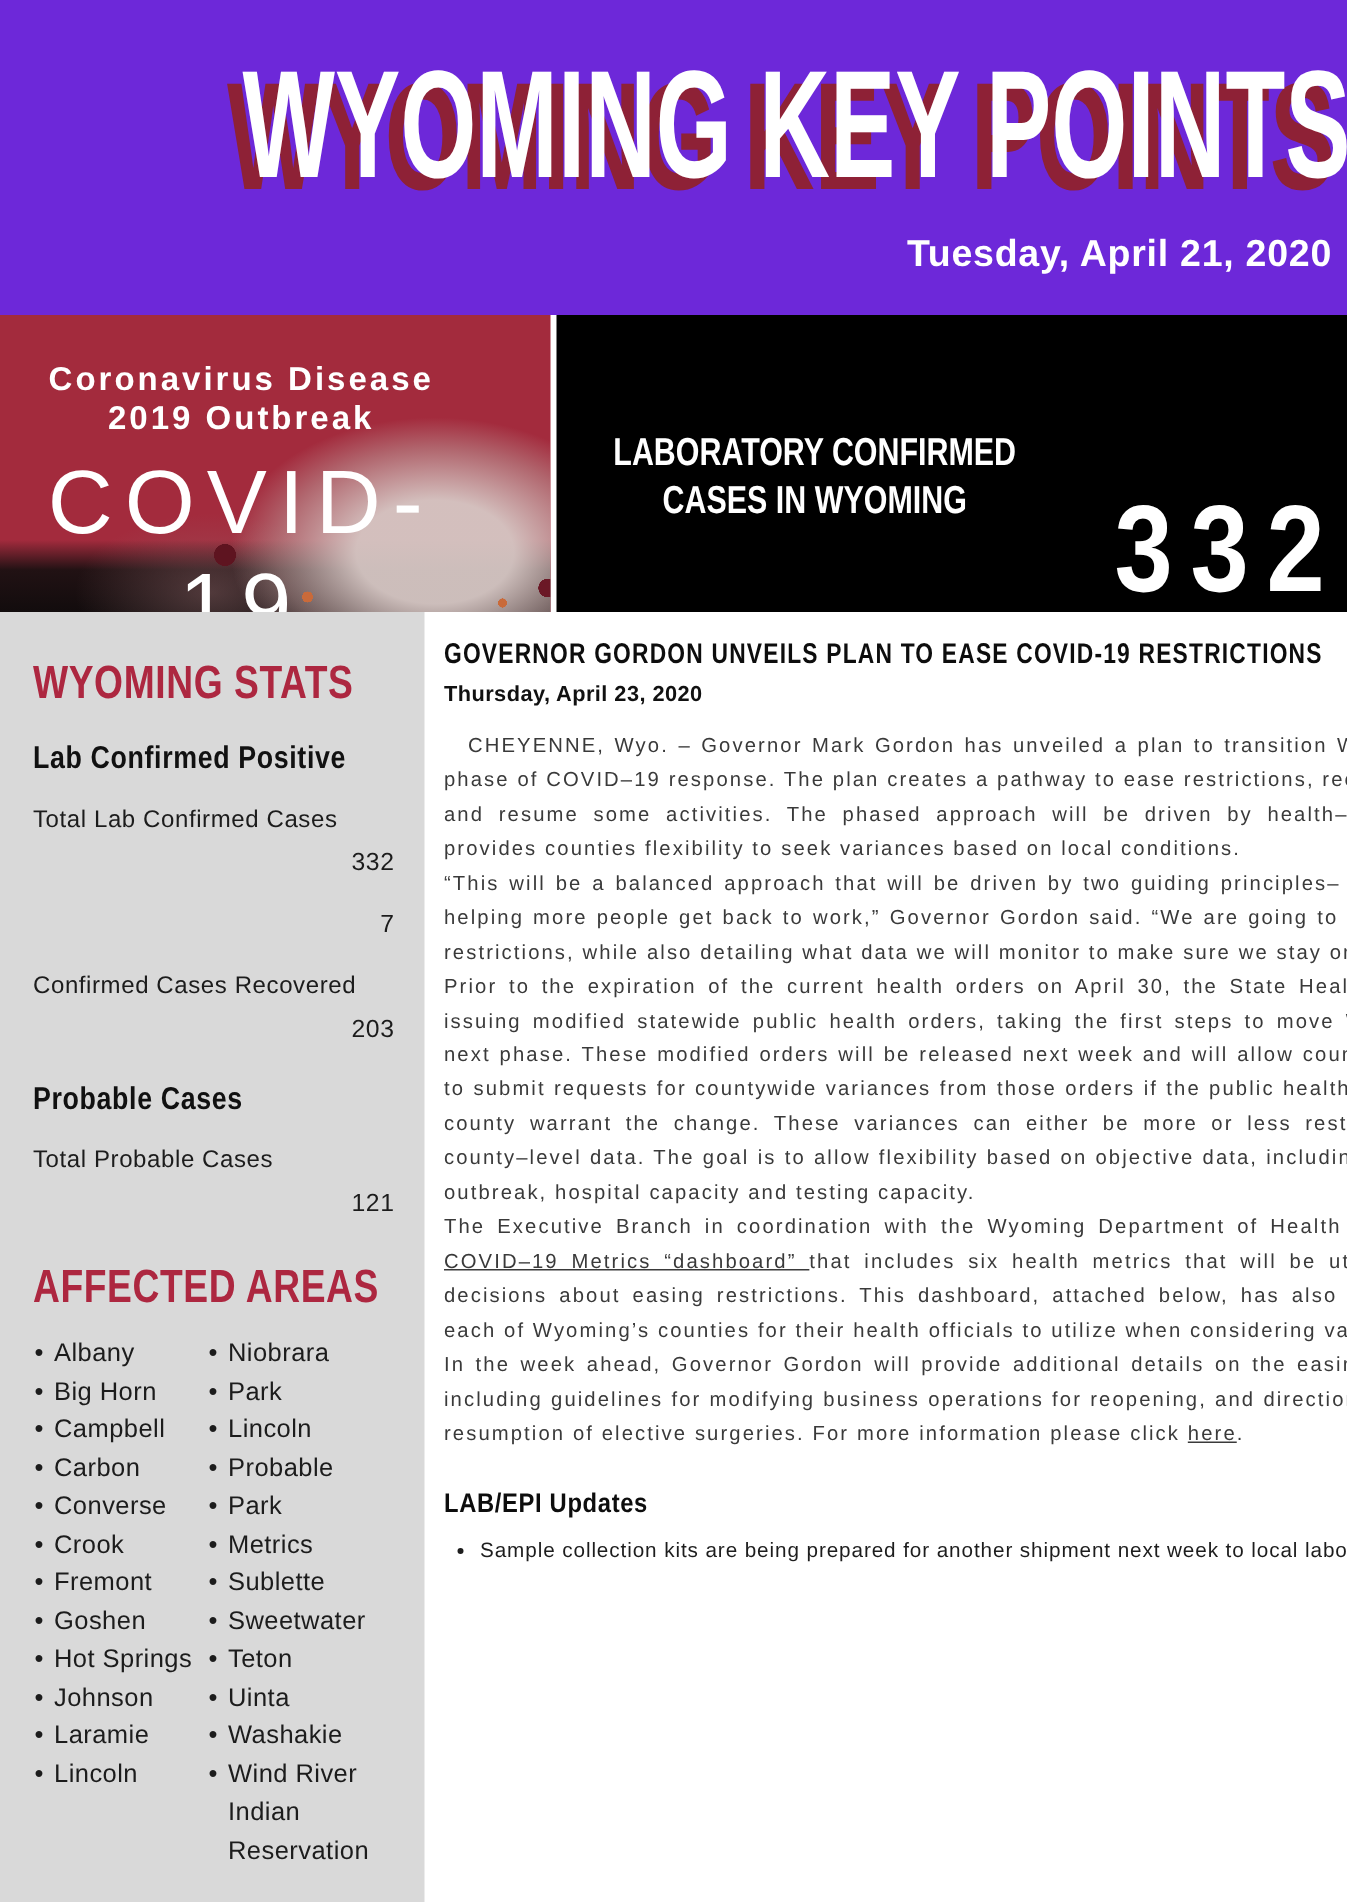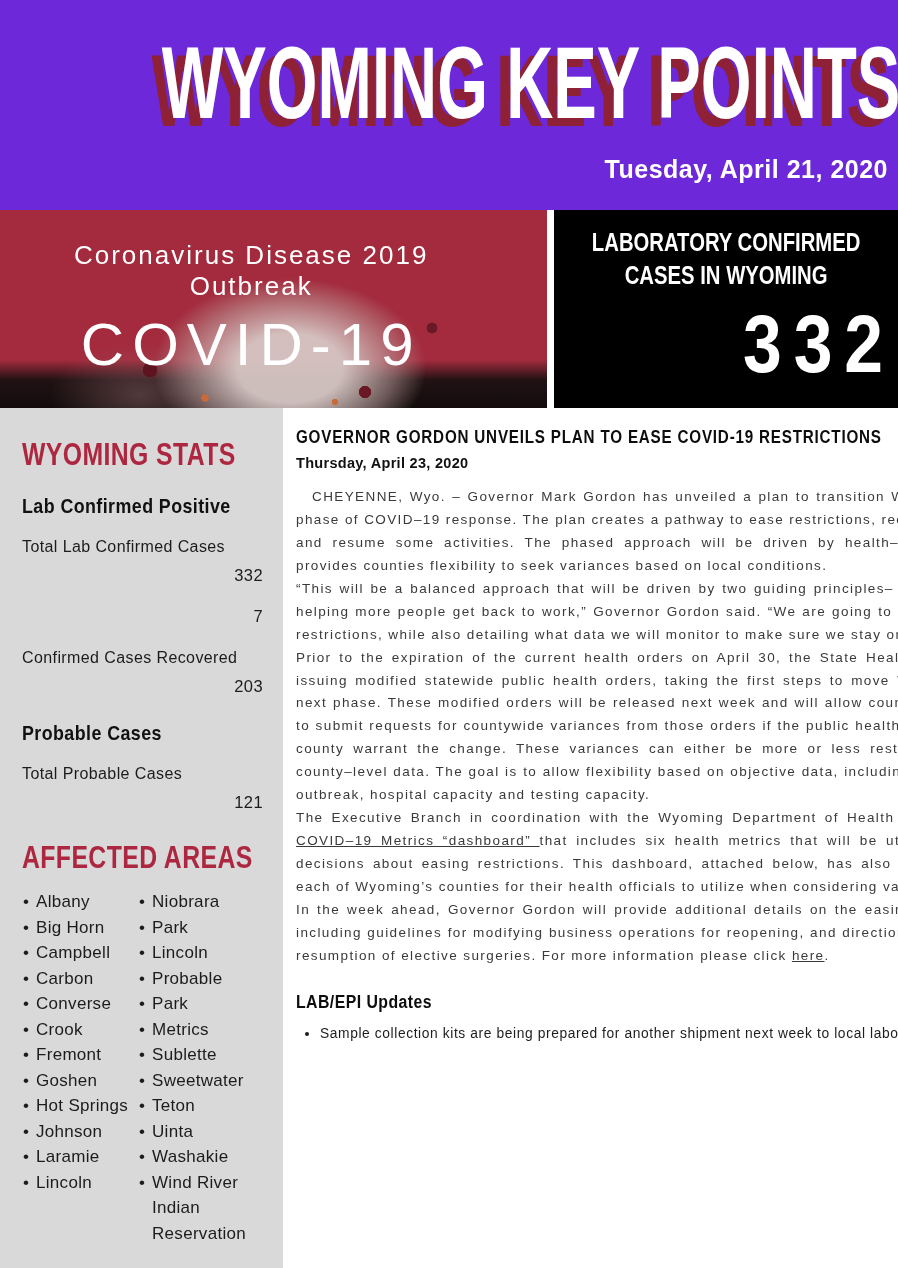--- a/index.html
+++ b/index.html
@@ -25,24 +25,24 @@
       radial-gradient(circle 9px at 432px 118px, #6b1826 60%, rgba(0,0,0,0) 62%),
       radial-gradient(circle 12px at 150px 160px, #5e1420 60%, rgba(0,0,0,0) 62%),
       radial-gradient(circle 10px at 365px 182px, #6b1826 60%, rgba(0,0,0,0) 62%),
       radial-gradient(circle 6px at 205px 188px, #c96a3a 60%, rgba(0,0,0,0) 62%),
       radial-gradient(circle 5px at 335px 192px, #c96a3a 60%, rgba(0,0,0,0) 62%),
       radial-gradient(ellipse 175px 115px at 290px 158px, rgba(214,199,196,0.95) 30%, rgba(190,160,158,0.5) 60%, rgba(0,0,0,0) 78%),
       radial-gradient(ellipse 120px 70px at 140px 185px, rgba(150,110,112,0.45), rgba(0,0,0,0) 75%),
       linear-gradient(to bottom, rgba(0,0,0,0) 150px, rgba(25,16,17,0.94) 170px, #120c0d 100%);
   }
   .banner-text { position:relative; padding:30px 60px 0 15px; text-align:center; color:#fff; }
-  .banner-subtitle { font-size:26px; letter-spacing:2px; font-weight:400; }
+  .banner-subtitle { font-size:22px; letter-spacing:2px; font-weight:700; }
   .banner-title { margin-top:8px; font-size:60px; font-weight:400; letter-spacing:8px; }
   .banner-gap { width:7px; background:#ffffff; }
-  .banner-right { flex:1; background:#000; color:#fff; padding-top:16px; display:flex; flex-direction:column; }
+  .banner-right { flex:1; background:#000; color:#fff; padding-top:16px; display:flex; flex-direction:row; }
   .cases-label {
     align-self:center; text-align:center; font-weight:700; font-size:26px; line-height:1.25;
     transform:scaleX(0.78); transform-origin:center top; white-space:nowrap;
   }
   .cases-count {
     align-self:flex-end; font-weight:700; font-size:82px; line-height:1; letter-spacing:14px;
     margin-top:12px; margin-right:-4px; padding-right:8px;
     transform:scaleX(0.85); transform-origin:right center;
   }
 

